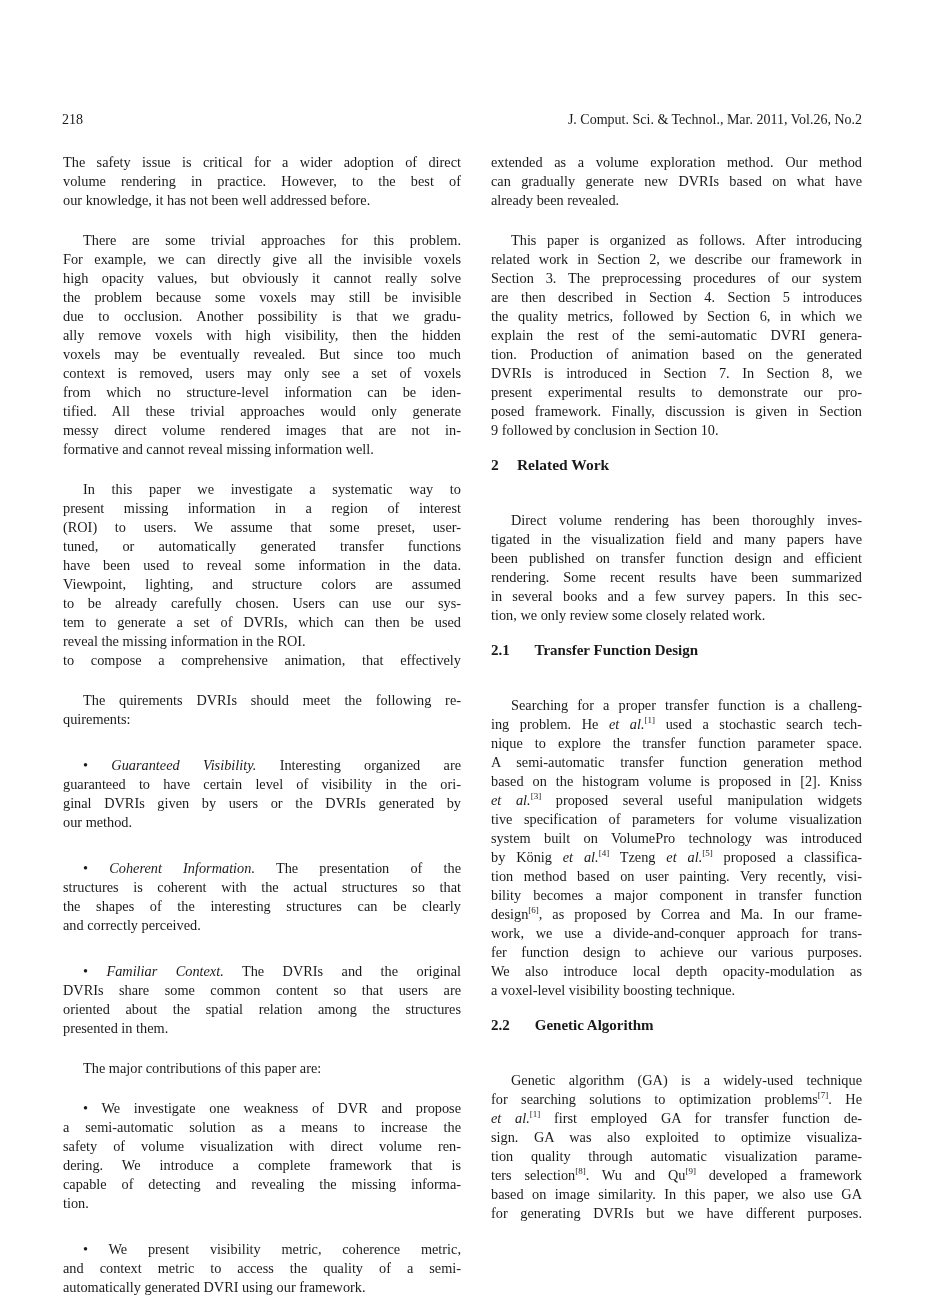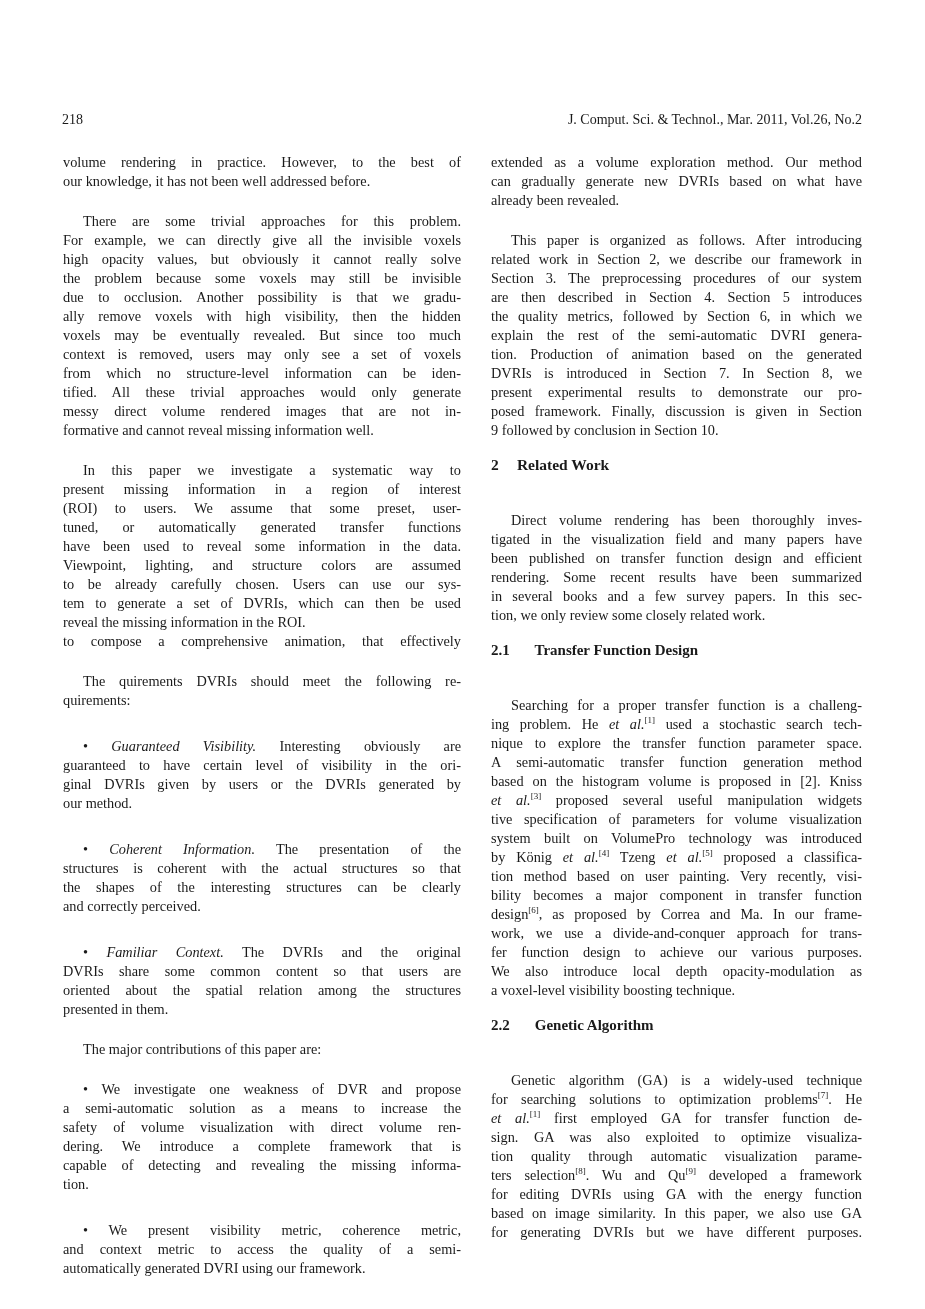--- a/index.html
+++ b/index.html
@@ -26,20 +26,21 @@
 </head>
 <body>
 
 <div class="header">
   <span class="pageno">218</span>
   <span class="journal">J. Comput. Sci. &amp; Technol., Mar. 2011, Vol.26, No.2</span>
 </div>
 
 <div class="col left">
   <div>
+    <div class="ln">The safety issue is critical for a wider adoption of direct</div>
     <div class="ln">volume rendering in practice. However, to the best of</div>
     <div class="ln last">our knowledge, it has not been well addressed before.</div>
   </div>
   <div>
     <div class="ln ind">There are some trivial approaches for this problem.</div>
     <div class="ln">For example, we can directly give all the invisible voxels</div>
     <div class="ln">high opacity values, but obviously it cannot really solve</div>
     <div class="ln">the problem because some voxels may still be invisible</div>
     <div class="ln">due to occlusion. Another possibility is that we gradu-</div>
     <div class="ln">ally remove voxels with high visibility, then the hidden</div>
@@ -61,21 +62,21 @@
     <div class="ln">tem to generate a set of DVRIs, which can then be used</div>
     <div class="ln last">reveal the missing information in the ROI.</div>
     <div class="ln">to compose a comprehensive animation, that effectively</div>
   </div>
   <div>
     <div class="ln ind">The quirements DVRIs should meet the following re-</div>
     <div class="ln last">quirements:</div>
   </div>
   <div class="gap"></div>
   <div>
-    <div class="ln ind">• <i>Guaranteed Visibility.</i> <span>Interesting obviously are</span></div>
+    <div class="ln ind">• <i>Guaranteed Visibility.</i> <span>Interesting organized are</span></div>
     <div class="ln">guaranteed to have certain level of visibility in the ori-</div>
     <div class="ln">ginal DVRIs given by users or the DVRIs generated by</div>
     <div class="ln last">our method.</div>
   </div>
   <div class="gap"></div>
   <div>
     <div class="ln ind">• <i>Coherent Information.</i> <span>The presentation of the</span></div>
     <div class="ln">structures is coherent with the actual structures so that</div>
     <div class="ln">the shapes of the interesting structures can be clearly</div>
     <div class="ln last">and correctly perceived.</div>
@@ -177,17 +178,16 @@
     <span>Genetic Algorithm</span>
   </div>
   <div class="gap-lg"></div>
   <div>
     <div class="ln ind">Genetic algorithm (GA) is a widely-used technique</div>
     <div class="ln"><span>for searching solutions to optimization problems</span><sup>[7]</sup><span>. He</span></div>
     <div class="ln"><i>et al.</i><sup>[1]</sup> <span>first employed GA for transfer function de-</span></div>
     <div class="ln">sign. GA was also exploited to optimize visualiza-</div>
     <div class="ln">tion quality through automatic visualization parame-</div>
     <div class="ln"><span>ters selection</span><sup>[8]</sup><span>. Wu and Qu</span><sup>[9]</sup> <span>developed a framework</span></div>
-    <div class="ln">for editing DVRIs using GA with the energy function</div>
     <div class="ln">based on image similarity. In this paper, we also use GA</div>
     <div class="ln">for generating DVRIs but we have different purposes.</div>
   </div>
 </div>
 
 </body></html>

